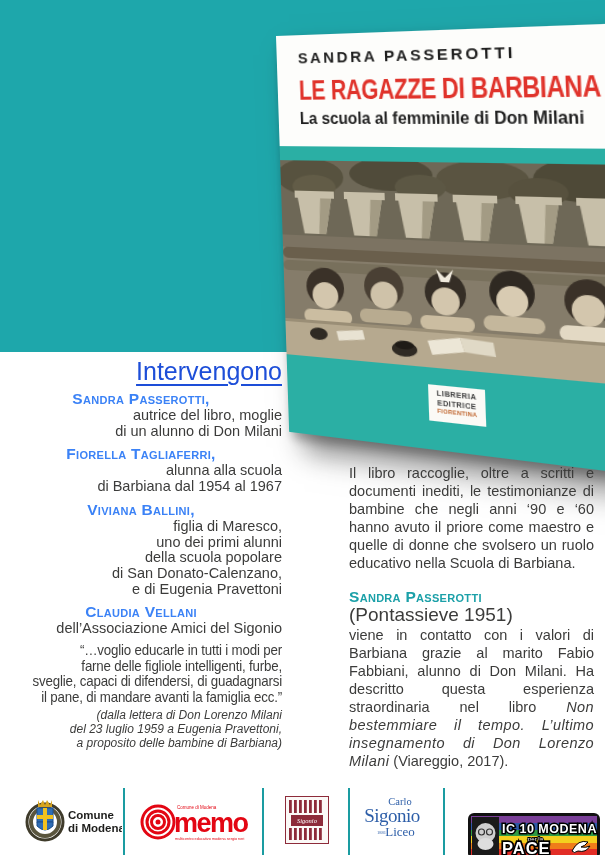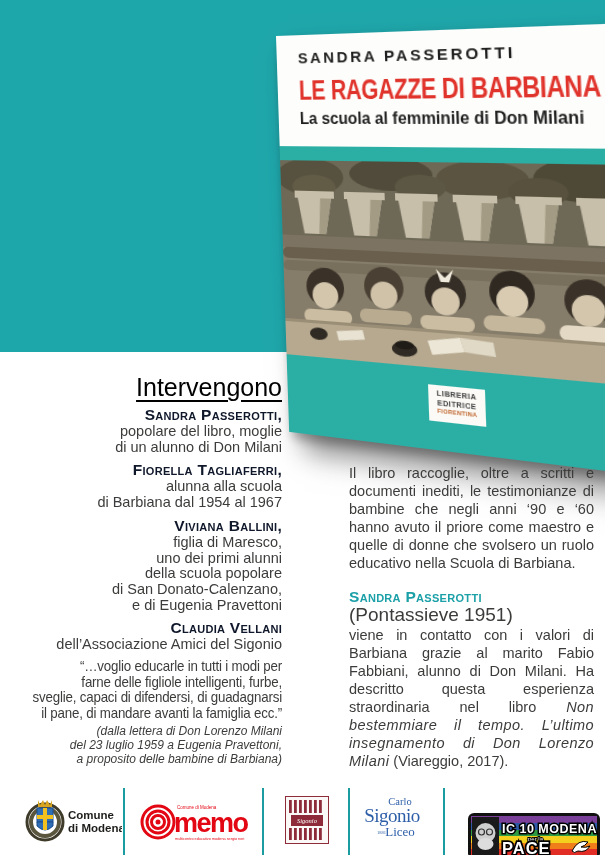--- a/index.html
+++ b/index.html
@@ -26,26 +26,26 @@
                   transform:scaleX(.93);transform-origin:0 50%;}
   .cover-strip{height:14px;background:#2bafa4;}
   .cover-photo{height:193px;overflow:hidden;}
   .cover-band{position:relative;height:77px;background:#2bafa4;}
   .pub-box{position:absolute;left:50%;top:16px;transform:translateX(-50%);width:52px;height:34px;
            background:#fbfaf6;text-align:center;padding-top:4px;box-sizing:border-box;}
   .pub-top{font-size:7px;font-weight:bold;color:#3f3f3f;line-height:8.5px;white-space:pre-line;letter-spacing:.4px;}
   .pub-bottom{font-size:5.5px;font-weight:bold;color:#c0652e;letter-spacing:.3px;}
   
   .left-col{position:absolute;left:0;top:358px;width:282px;text-align:right;}
-  .section-heading{font-size:25px;line-height:26px;font-weight:400;color:#000000;
+  .section-heading{font-size:25px;line-height:26px;font-weight:400;color:#1d4ed8;
                    text-decoration:underline;text-decoration-thickness:1.5px;text-underline-offset:4px;
-                   margin:16px 0 7px 0;}
+                   margin:0 0 7px 0;}
   .coordina-heading{margin-top:6px;}
   .speaker-name{font-size:15.5px;line-height:14px;font-weight:bold;font-variant:small-caps;
-                color:#0f172a;margin-top:8px;letter-spacing:.3px;}
+                color:#3b82f6;margin-top:8px;letter-spacing:.3px;text-align:center;}
   .speaker-desc{font-size:14.5px;line-height:15.7px;margin-top:2px;white-space:pre-line;}
   .quote{font-size:14.8px;line-height:15.7px;margin-top:6px;white-space:pre-line;letter-spacing:-.2px;
          width:315px;margin-left:-33px;transform:scaleX(.9);transform-origin:100% 0;}
   .quote-attribution{font-size:12px;line-height:14px;font-style:italic;margin-top:2px;white-space:pre-line;}
   
   .right-col{position:absolute;left:349px;top:464px;width:245px;}
   .about-book{font-size:14.5px;line-height:18px;text-align:justify;margin:0;}
   .bio-name{font-size:15.5px;font-weight:bold;font-variant:small-caps;color:#1ba0a8;
             margin-top:16px;letter-spacing:.3px;}
   .bio-birth{font-size:19px;line-height:18px;}
@@ -151,21 +151,21 @@
 EDITRICE</div>
         <div class="pub-bottom">FIORENTINA</div>
       </div>
     </div>
   </div>
 
   <div class="left-col">
     <h2 class="section-heading">Intervengono</h2>
 
     <div class="speaker-name">Sandra Passerotti,</div>
-    <div class="speaker-desc">popolare del libro, moglie
+    <div class="speaker-desc">autrice del libro, moglie
 di un alunno di Don Milani</div>
 
     <div class="speaker-name">Fiorella Tagliaferri,</div>
     <div class="speaker-desc">alunna alla scuola
 di Barbiana dal 1954 al 1967</div>
 
     <div class="speaker-name">Viviana Ballini,</div>
     <div class="speaker-desc">figlia di Maresco,
 uno dei primi alunni
 della scuola popolare

